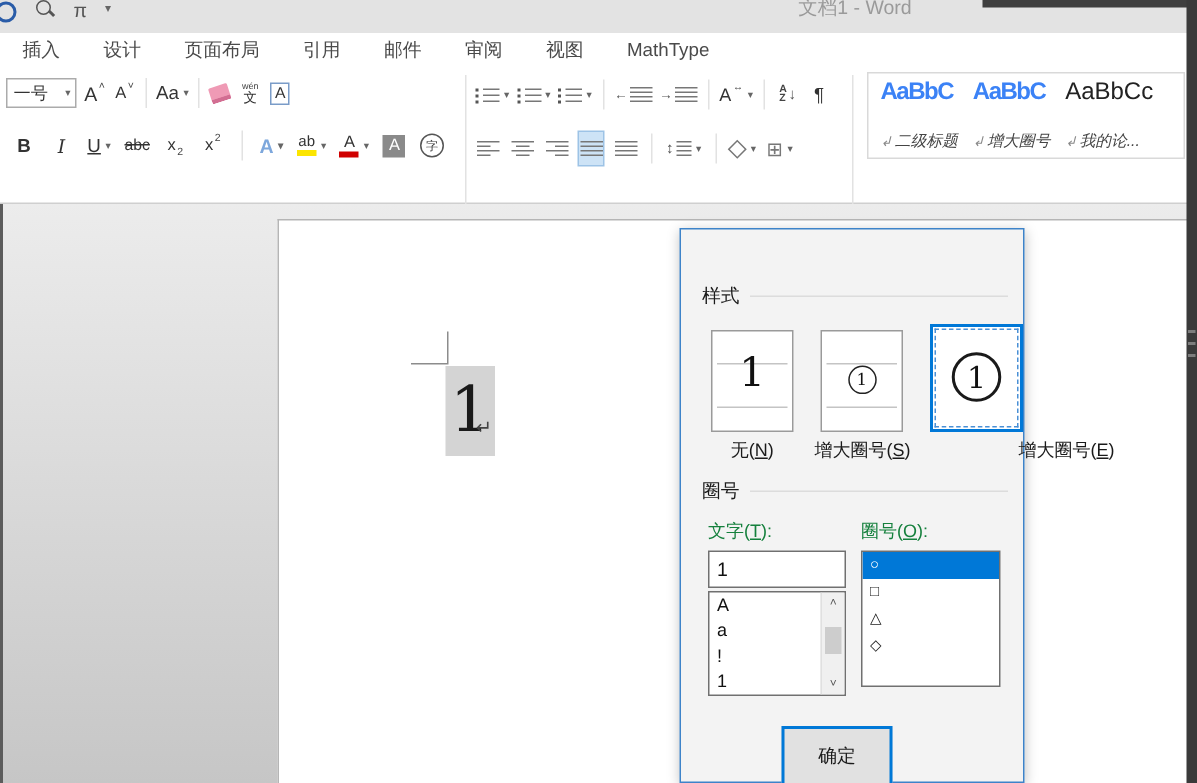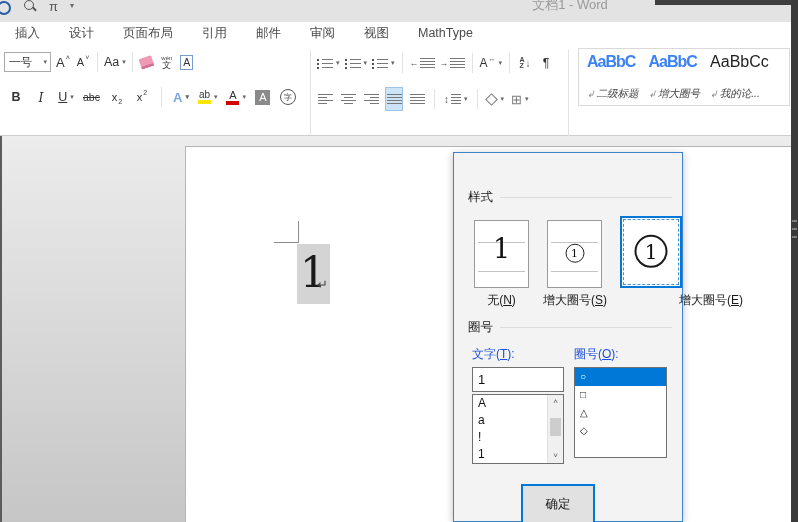--- a/index.html
+++ b/index.html
@@ -93,21 +93,21 @@
   .grp-rule{position:absolute;height:1px;background:#dcdcdc;}
   .opt-box{position:absolute;width:55px;height:68px;background:#fff;border:1px solid #9a9a9a;box-sizing:border-box;}
   .opt-box .gl1,.opt-box .gl2{position:absolute;left:3px;right:3px;height:1px;background:#c4c4c4;}
   .gl1{top:21px;} .gl2{bottom:15px;}
   .prev-plain{position:absolute;left:0;right:0;top:12px;text-align:center;font-family:"DejaVu Serif",serif;font-size:27px;color:#111;}
   .circ-sm{position:absolute;left:50%;top:50%;transform:translate(-50%,-54%);width:19px;height:19px;border:1.5px solid #222;border-radius:50%;display:flex;align-items:center;justify-content:center;font-family:"DejaVu Serif",serif;font-size:11px;color:#111;box-sizing:border-box;}
   .sel-wrap{position:absolute;left:166px;top:63px;width:62px;height:72px;border:2px solid #0078d7;background:#fff;box-sizing:border-box;}
   .sel-inner{position:absolute;left:1px;top:1px;right:1px;bottom:1px;border:1px dashed #4a90d6;}
   .circ-lg{position:absolute;left:50%;top:50%;transform:translate(-50%,-52%);width:33px;height:33px;border:2px solid #1a1a1a;border-radius:50%;display:flex;align-items:center;justify-content:center;font-family:"DejaVu Serif",serif;font-size:20px;color:#111;box-sizing:border-box;}
   .opt-lbl{position:absolute;top:139px;font-size:12px;color:#1a1a1a;text-align:center;white-space:nowrap;}
-  .fld-lbl{position:absolute;font-size:12px;color:#1d4ed8;}
+  .fld-lbl{position:absolute;font-size:12px;color:#15803d;}
   #dlg-input{position:absolute;left:18px;top:214px;width:92px;height:25px;border:1px solid #707070;background:#fff;font-size:13px;padding:0 0 0 5px;box-sizing:border-box;font-family:"Liberation Sans",sans-serif;color:#111;}
   #tlist{position:absolute;left:18px;top:241px;width:92px;height:70px;border:1px solid #707070;background:#fff;box-sizing:border-box;overflow:hidden;}
   .trow{height:17px;line-height:17px;padding-left:5px;font-size:12px;color:#111;}
   .vs{position:absolute;right:0;top:0;bottom:0;width:15px;background:#f0f0f0;border-left:1px solid #e0e0e0;}
   .vs-up,.vs-dn{position:absolute;left:0;right:0;text-align:center;font-size:8px;color:#555;height:14px;line-height:14px;}
   .vs-up{top:0;} .vs-dn{bottom:0;}
   .vs-thumb{position:absolute;left:2px;right:2px;top:23px;height:18px;background:#cdcdcd;}
   #clist{position:absolute;left:120px;top:214px;width:93px;height:91px;border:1px solid #707070;background:#fff;box-sizing:border-box;overflow:hidden;}
   .crow{height:18px;line-height:18px;padding-left:5px;font-size:10px;color:#222;}
   .crow.sel{background:#0078d7;color:#fff;}

